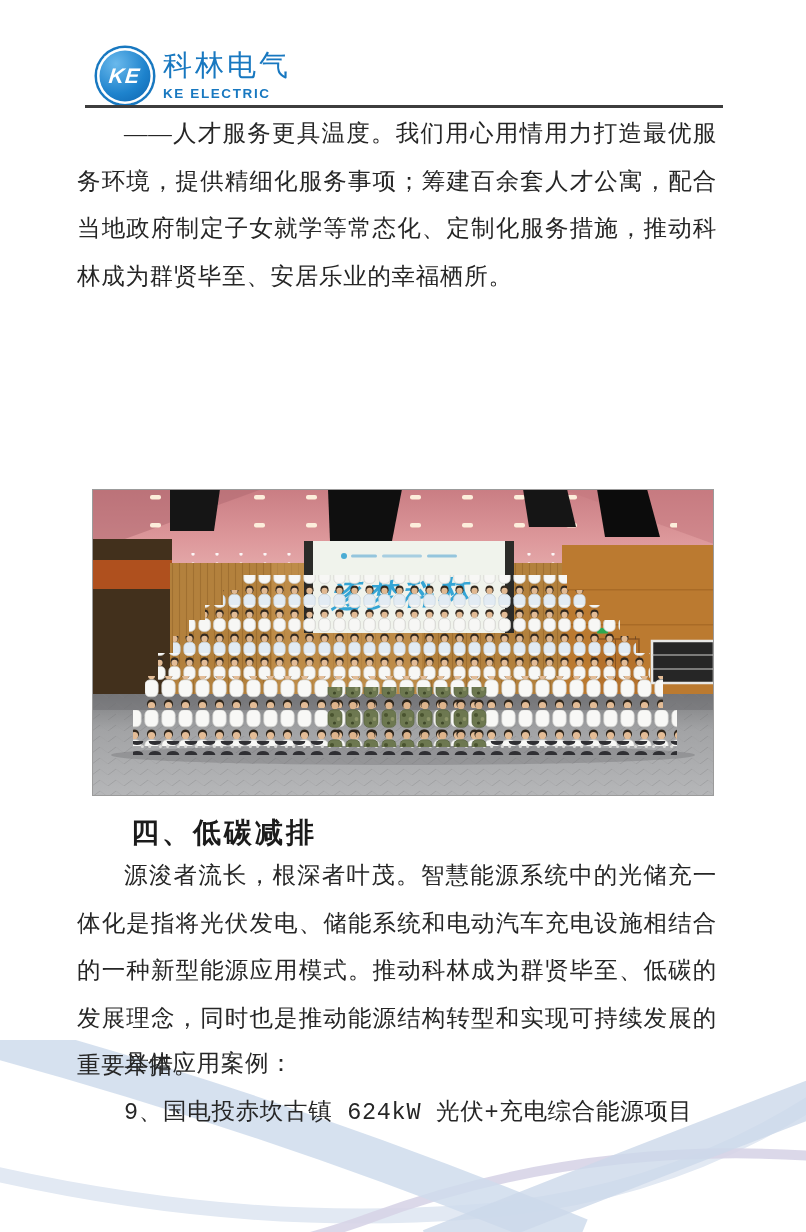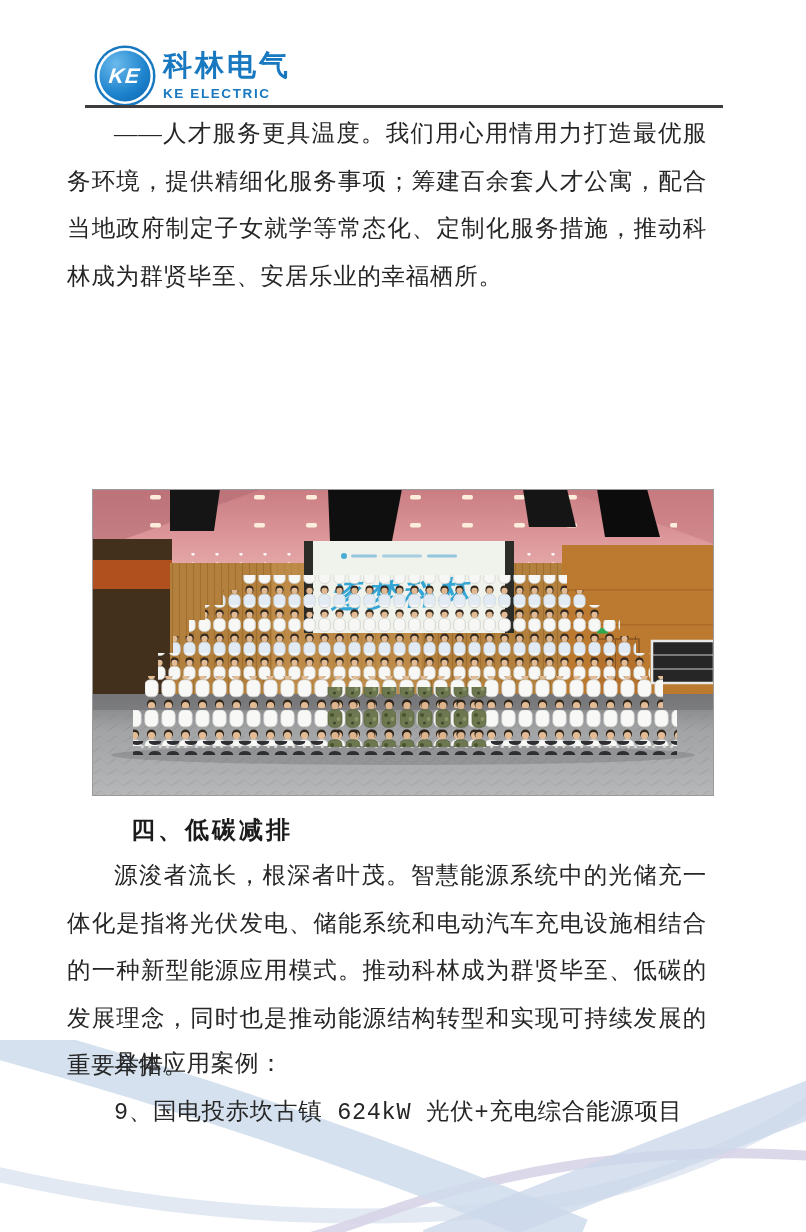--- a/index.html
+++ b/index.html
@@ -14,33 +14,33 @@
     position:absolute;left:97px;top:48px;width:56px;height:56px;border-radius:50%;
     background:radial-gradient(circle at 34% 28%, #6ab9ec 0%, #1e83cd 55%, #0b5ea8 100%);
     box-shadow:inset 0 0 0 2.5px #ffffff, 0 0 0 2.5px #1878c0;
     display:flex;align-items:center;justify-content:center;
   }
   .logo-circle span{
     color:#ffffff;font-family:"Liberation Sans",sans-serif;font-weight:bold;
     font-style:italic;font-size:21px;letter-spacing:1px;transform:skewX(-6deg);
   }
   .company{position:absolute;left:163px;top:50px;font-family:"Liberation Sans",sans-serif;}
-  .company .zh{font-size:29px;font-weight:bold;color:#1878c0;letter-spacing:3px;line-height:30px;}
+  .company .zh{font-size:29px;font-weight:normal;color:#1878c0;letter-spacing:3px;line-height:30px;}
   .company .en{font-size:13.5px;font-weight:bold;color:#1878c0;letter-spacing:1.6px;margin-top:6px;}
   .header-rule{position:absolute;left:85px;top:105px;width:638px;height:3px;background:#3d3d3d;}
   
-  .textblock{position:absolute;left:67px;width:640px;z-index:2;}
+  .textblock{position:absolute;left:77px;width:640px;z-index:2;}
   .para{
     margin:0;text-indent:2em;text-align:justify;text-align-last:left;
     font-size:23.5px;line-height:47.6px;color:#262626;letter-spacing:0.7px;
   }
   #block1{top:110px;}
   #heading{position:absolute;left:131px;top:814px;z-index:2;
     font-family:"Liberation Sans","DejaVu Sans",sans-serif;
-    font-weight:bold;font-size:24px;color:#1b1b1b;letter-spacing:3px;}
+    font-weight:bold;font-size:28px;color:#1b1b1b;letter-spacing:3px;}
   #block2{top:852px;}
   #block3{top:1041px;font-family:Liberation Mono, monospace;}
   
   .photo{position:absolute;left:92px;top:489px;width:622px;height:307px;z-index:1;}
   
   .swoosh{position:absolute;left:0;top:1040px;width:806px;height:192px;z-index:0;}
 </style>
 </head>
 <body>
 

